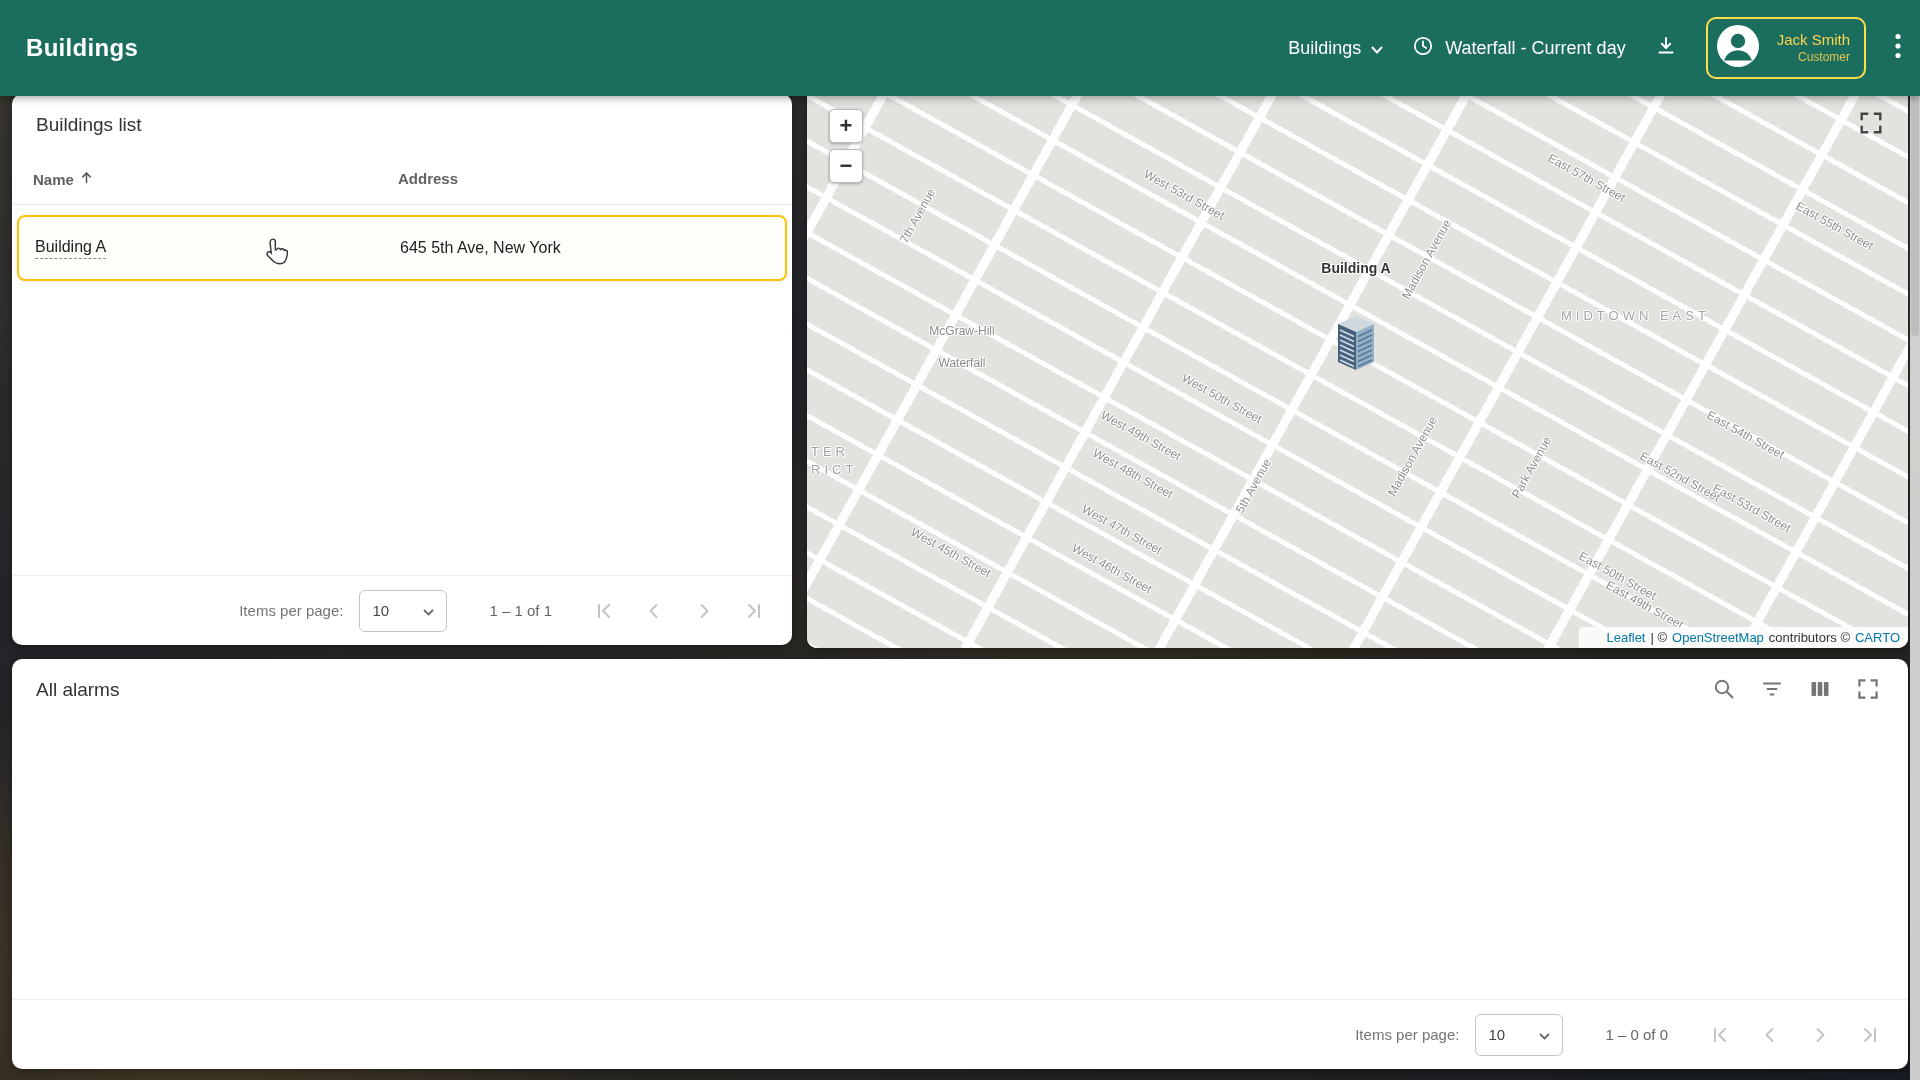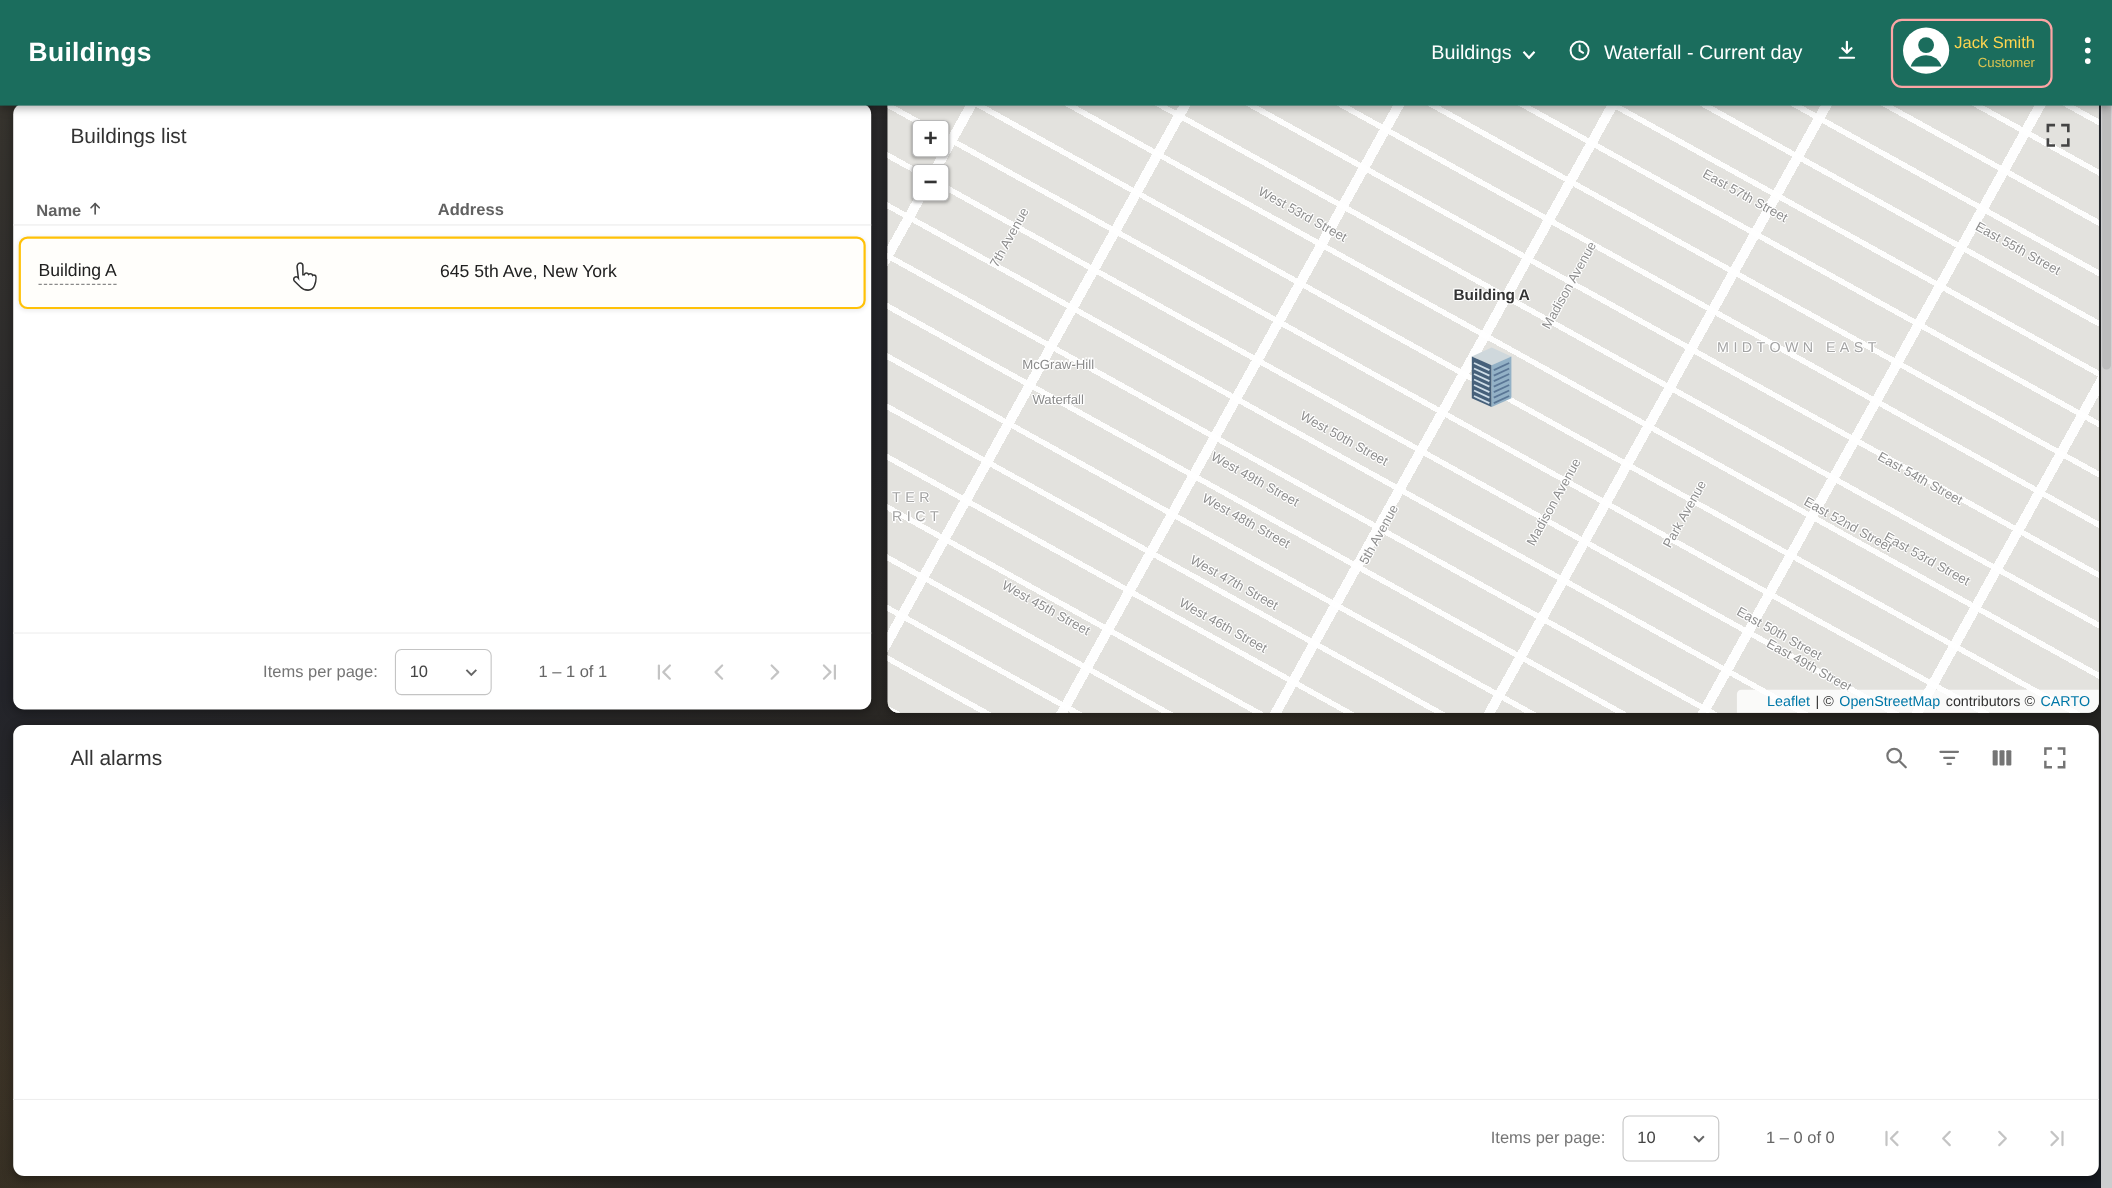--- a/index.html
+++ b/index.html
@@ -16,32 +16,32 @@
   .app-header {
     position:absolute; top:0; left:0; right:0; height:96px;
     background:#1b6d5d; color:#fff; z-index:20;
     display:flex; align-items:center; justify-content:space-between;
     padding:0 18px 0 26px; box-shadow:0 2px 8px rgba(0,0,0,.35);
   }
   .app-title { font-size:24px; font-weight:700; letter-spacing:.3px; }
   .header-right { display:flex; align-items:center; gap:28px; }
   .state-select, .time-window { display:flex; align-items:center; gap:10px; font-size:18px; cursor:pointer; }
   .icon-btn { display:flex; align-items:center; justify-content:center; cursor:pointer; }
-  .user-chip { display:flex; align-items:center; gap:4px; border:2px solid #fca5a5; border-radius:10px; padding:5px 14px 5px 8px; cursor:pointer; }
+  .user-chip { display:flex; align-items:center; gap:17px; border:2px solid #fde047; border-radius:10px; padding:5px 14px 5px 8px; cursor:pointer; }
   .user-text { display:flex; flex-direction:column; align-items:flex-end; line-height:1.3; }
   .user-name { font-size:15px; color:#ffd54f; }
   .user-role { font-size:12px; color:#ffd54f; opacity:.85; }
 
   .card { position:absolute; background:#fff; border-radius:10px; box-shadow:0 2px 10px rgba(0,0,0,.4); }
-  .card-title { position:absolute; left:24px; top:20px; font-size:19px; color:#333;margin-left:28px; }
+  .card-title { position:absolute; left:24px; top:20px; font-size:19px; color:#333; }
 
   
   #buildings-card { left:12px; top:94px; width:780px; height:551px; }
   .bl-header { position:absolute; left:0; right:0; top:64px; height:47px; border-bottom:1px solid #ececec; }
-  .col-head { position:absolute; font-size:15px; font-weight:600; color:#616161; display:flex; align-items:center; gap:5px; top:24px; }
+  .col-head { position:absolute; font-size:15px; font-weight:600; color:#616161; display:flex; align-items:center; gap:5px; top:12px; }
   .building-row {
     position:absolute; left:5px; right:5px; top:121px; height:66px;
     border:2px solid #ffc107; border-radius:8px; background:#fffefb;
     box-shadow:0 1px 4px rgba(0,0,0,.08); cursor:pointer;
     display:flex; align-items:center;
   }
   .cell-name { position:absolute; left:16px; font-size:16px; color:#212121; border-bottom:1px dashed #8a8a8a; padding-bottom:2px; cursor:pointer; }
   .cell-address { position:absolute; left:381px; font-size:16px; color:#212121; }
   .hand-cursor { position:absolute; left:252px; top:144px; z-index:6; pointer-events:none; }
 

